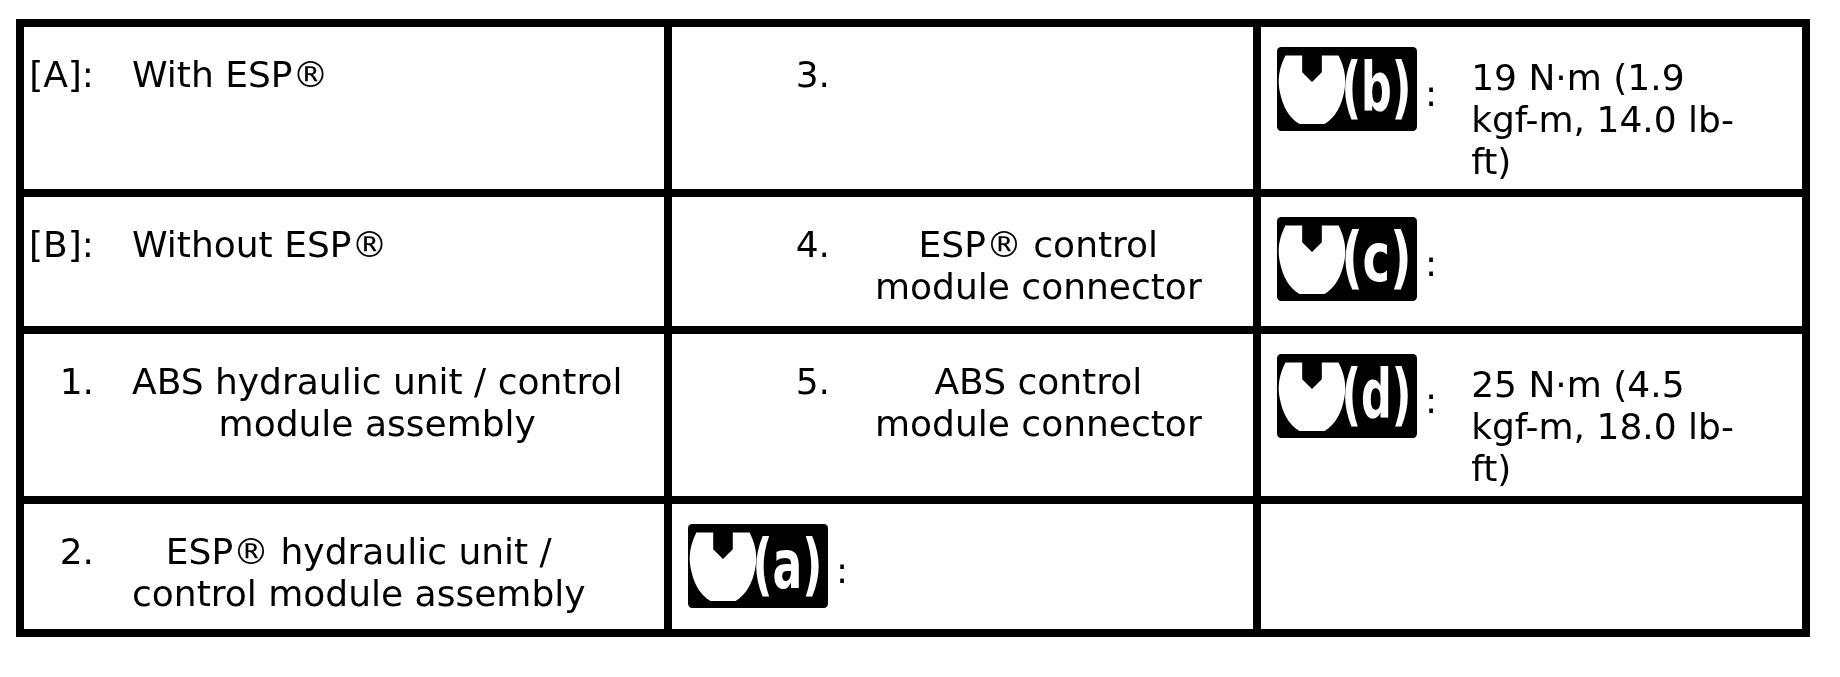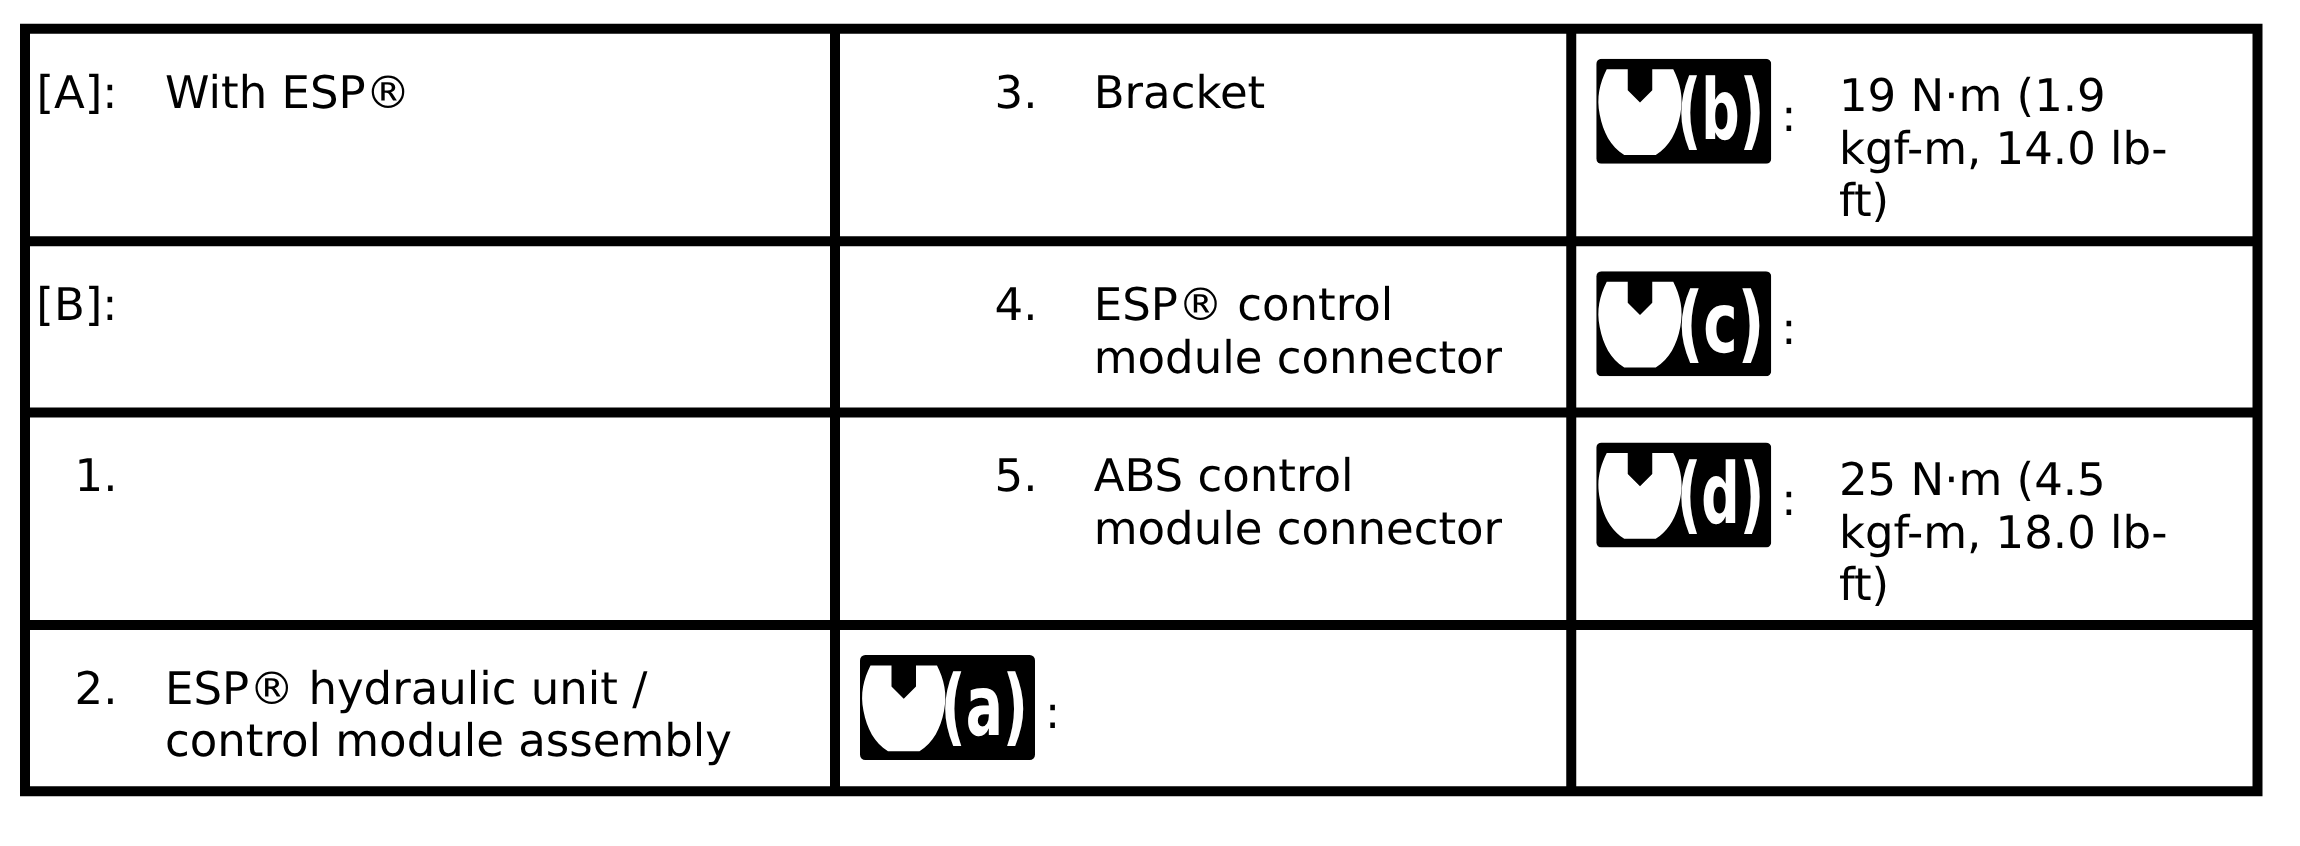--- a/index.html
+++ b/index.html
@@ -45,20 +45,21 @@
   .marker {
     flex: none;
     text-align: right;
     white-space: pre;
   }
   .c1 .marker { width: 70px; }
   .c2 .marker { width: 158px; }
   .itext {
     white-space: pre;
     margin-left: 38px;
+    text-align: center;
   }
   .c2 .itext { margin-left: 45px; }
   
   .torque-cell {
     padding: 20px 8px 0 16px;
   }
   .trow {
     display: flex;
     align-items: flex-start;
   }
@@ -82,57 +83,59 @@
 <body>
 
 <div class="tablegrid">
 
   <div class="cell item-cell c1">
     <span class="marker">[A]:</span>
     <div class="itext">With ESP®</div>
   </div>
   <div class="cell item-cell c2">
     <span class="marker">3.</span>
-    <div class="itext">Bracket</div>
   </div>
   <div class="cell torque-cell">
     <div class="trow">
       <svg class="ticon" viewBox="0 0 50 30" xmlns="http://www.w3.org/2000/svg">
         <rect x="0" y="0" width="50" height="30" rx="1.5" fill="#000000"></rect>
         <path fill="#ffffff" d="M3,3 C1,7 0,11 1,16 C2,21 4,25 8,27.5 L17,27.5 C21,25 23,21 24,16 C25,11 24,7 22,3 L16,3 L16,9 L12.5,12.5 L9,9 L9,3 Z"></path>
         <text x="23" y="23" font-size="24" font-weight="bold" font-family="DejaVu Sans, sans-serif" fill="#ffffff" textLength="25" lengthAdjust="spacingAndGlyphs">(b)</text>
       </svg>
       <span class="colon">:</span>
       <div class="ttext">19 N·m (1.9
 kgf-m, 14.0 lb-
 ft)</div>
     </div>
   </div>
 
   <div class="cell item-cell c1">
     <span class="marker">[B]:</span>
+    <div class="itext">Without ESP®</div>
   </div>
   <div class="cell item-cell c2">
     <span class="marker">4.</span>
     <div class="itext">ESP® control
 module connector</div>
   </div>
   <div class="cell torque-cell">
     <div class="trow">
       <svg class="ticon" viewBox="0 0 50 30" xmlns="http://www.w3.org/2000/svg">
         <rect x="0" y="0" width="50" height="30" rx="1.5" fill="#000000"></rect>
         <path fill="#ffffff" d="M3,3 C1,7 0,11 1,16 C2,21 4,25 8,27.5 L17,27.5 C21,25 23,21 24,16 C25,11 24,7 22,3 L16,3 L16,9 L12.5,12.5 L9,9 L9,3 Z"></path>
         <text x="23" y="23" font-size="24" font-weight="bold" font-family="DejaVu Sans, sans-serif" fill="#ffffff" textLength="25" lengthAdjust="spacingAndGlyphs">(c)</text>
       </svg>
       <span class="colon">:</span>
     </div>
   </div>
 
   <div class="cell item-cell c1">
     <span class="marker">1.</span>
+    <div class="itext">ABS hydraulic unit / control
+module assembly</div>
   </div>
   <div class="cell item-cell c2">
     <span class="marker">5.</span>
     <div class="itext">ABS control
 module connector</div>
   </div>
   <div class="cell torque-cell">
     <div class="trow">
       <svg class="ticon" viewBox="0 0 50 30" xmlns="http://www.w3.org/2000/svg">
         <rect x="0" y="0" width="50" height="30" rx="1.5" fill="#000000"></rect>

